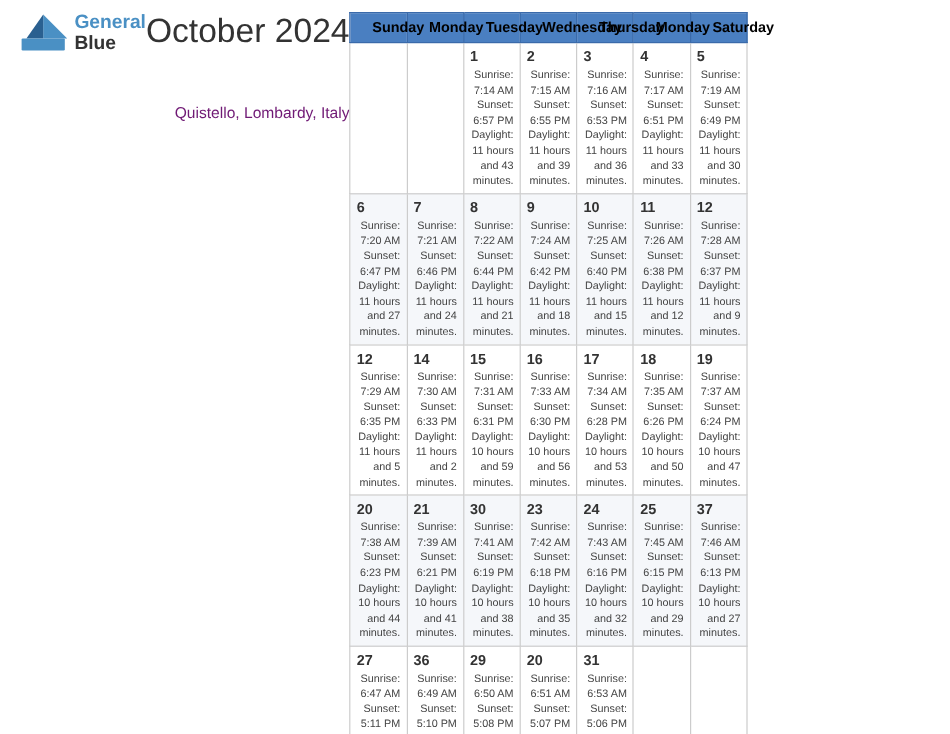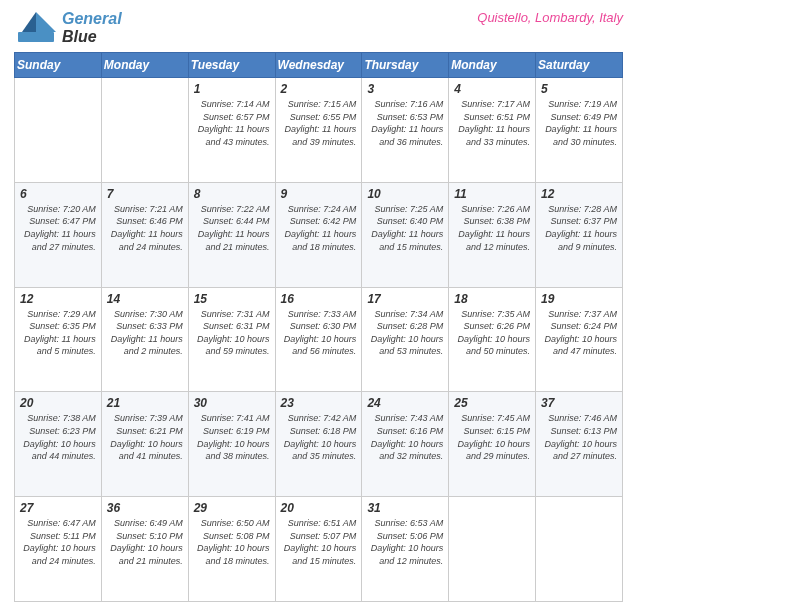--- a/index.html
+++ b/index.html
@@ -8,52 +8,52 @@
       background: #fff;
       width: 792px;
       height: 612px;
       overflow: hidden;
     }
     .page {
       width: 637px;
       height: 612px;
       padding: 10px 14px;
       display: flex;
-      flex-direction: column;
-      font-style: italic;
+      flex-direction: row;
     }
     .header {
       display: flex;
       justify-content: space-between;
       align-items: flex-start;
       margin-bottom: 6px;
     }
     .title-area {
       text-align: right;
     }
     .month-title {
       font-size: 28px;
       font-weight: normal;
       color: #333;
     }
     .location {
       font-size: 13px;
-      color: #ec4899;
+      color: #701a75;
+      margin-top: 44px;
     }
     .calendar-table {
       width: 100%;
       border-collapse: collapse;
       flex: 1;
       table-layout: fixed;
     }
     .calendar-table th {
       background-color: #4a7fc1;
-      color: #ffffff;
+      color: #000000;
       text-align: left;
-      padding: 5px 2px;
+      padding: 5px 18px;
       font-size: 12px;
       font-weight: bold;
       border: 1px solid #3a6aaa;
     }
     .calendar-table td {
       border: 1px solid #ccc;
       vertical-align: top;
       padding: 4px 5px;
       font-size: 9.5px;
       color: #333;
@@ -107,20 +107,21 @@
         <polygon points="22,2 42,22 22,22" fill="#4a90c4"></polygon>
         <polygon points="22,2 22,22 8,22" fill="#2a6090"></polygon>
         <rect x="4" y="22" width="36" height="10" fill="#4a90c4" rx="1"></rect>
       </svg>
       <div class="logo-label">
         <div><span class="blue">General</span></div>
         <div>Blue</div>
       </div>
     </div>
     <div class="title-area">
+      <div class="month-title">October 2024</div>
       <div class="location">Quistello, Lombardy, Italy</div>
     </div>
   </div>
 
   <table class="calendar-table">
     <thead>
       <tr>
 
       <th>Sunday</th>
           <th>Monday</th>

